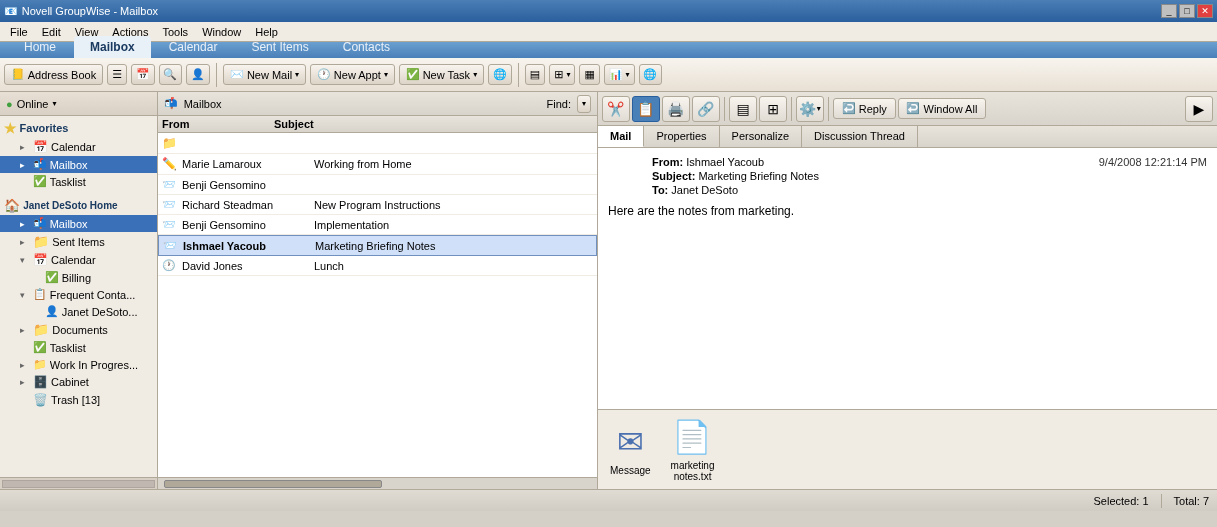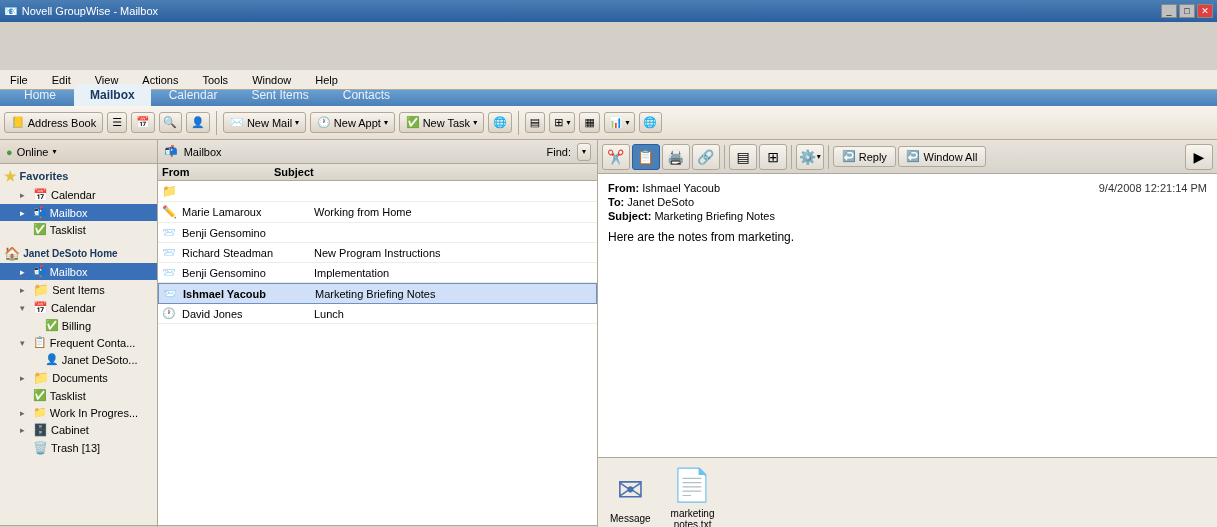--- a/index.html
+++ b/index.html
@@ -27,22 +27,21 @@
     .title-btn.close { background: #e04040; color: white; }
 
     
     #menubar {
       background: #f0ece4;
       height: 20px;
       display: flex;
       align-items: center;
       padding: 0 4px;
       border-bottom: 1px solid #b0a898;
-      gap: 12px;
-      margin-top: 48px;
+      gap: 2px;
     }
     .menu-item {
       padding: 2px 6px;
       font-size: 11px;
       cursor: pointer;
     }
 
     
     #navtabs {
       background: linear-gradient(to bottom, #6a9fd0, #4a80b8);
@@ -275,21 +274,21 @@
     }
 
     
     #msg-content {
       flex: 1;
       padding: 8px 10px;
       font-size: 12px;
       overflow-y: auto;
     }
     #msg-header { margin-bottom: 8px; }
-    #msg-header .field { margin-bottom: 2px; font-size: 11px; }
+    #msg-header .field { margin-bottom: 2px; font-size: 11px; margin-left: 44px; }
     #msg-header .label { font-weight: bold; }
     #msg-date { float: right; font-size: 11px; color: #333; }
     #msg-body { margin-top: 8px; font-size: 12px; }
 
     
     #attachments {
       height: 80px;
       background: #f0ece4;
       border-top: 1px solid #b0a898;
       display: flex;
@@ -615,35 +614,41 @@
       </div>
       <div class="rtoolbar-btn">
         <span>↩️</span>
         <span>Window All</span>
       </div>
       <div class="rtoolbar-icon-btn" style="margin-left:auto;">
         <span>▶</span>
       </div>
     </div>
 
+    <div id="msg-tabs">
+      <div class="msg-tab active">Mail</div>
+      <div class="msg-tab">Properties</div>
+      <div class="msg-tab">Personalize</div>
+      <div class="msg-tab">Discussion Thread</div>
+    </div>
 
     <div id="msg-content">
       <div id="msg-header">
         <span id="msg-date">9/4/2008 12:21:14 PM</span>
         <div class="field">
           <span class="label">From: </span>
           <span>Ishmael Yacoub</span>
         </div>
         <div class="field">
+          <span class="label">Subject: </span>
+          <span>Marketing Briefing Notes</span>
+        </div>
+        <div class="field">
           <span class="label">To: </span>
           <span>Janet DeSoto</span>
-        </div>
-        <div class="field">
-          <span class="label">Subject: </span>
-          <span>Marketing Briefing Notes</span>
         </div>
       </div>
       <div id="msg-body">
         <p>Here are the notes from marketing.</p>
       </div>
     </div>
 
     <div id="attachments">
       <div class="attachment">
         <span class="attachment-icon">✉</span>

